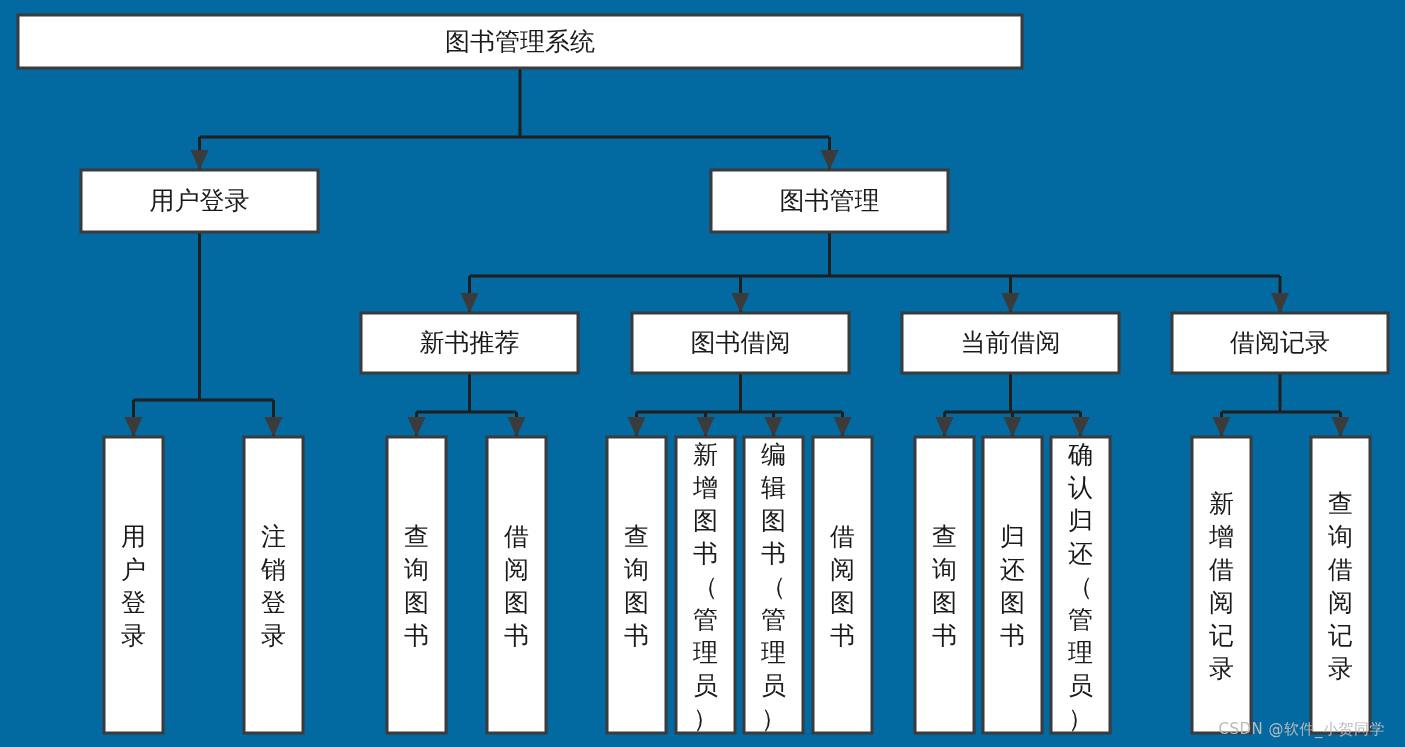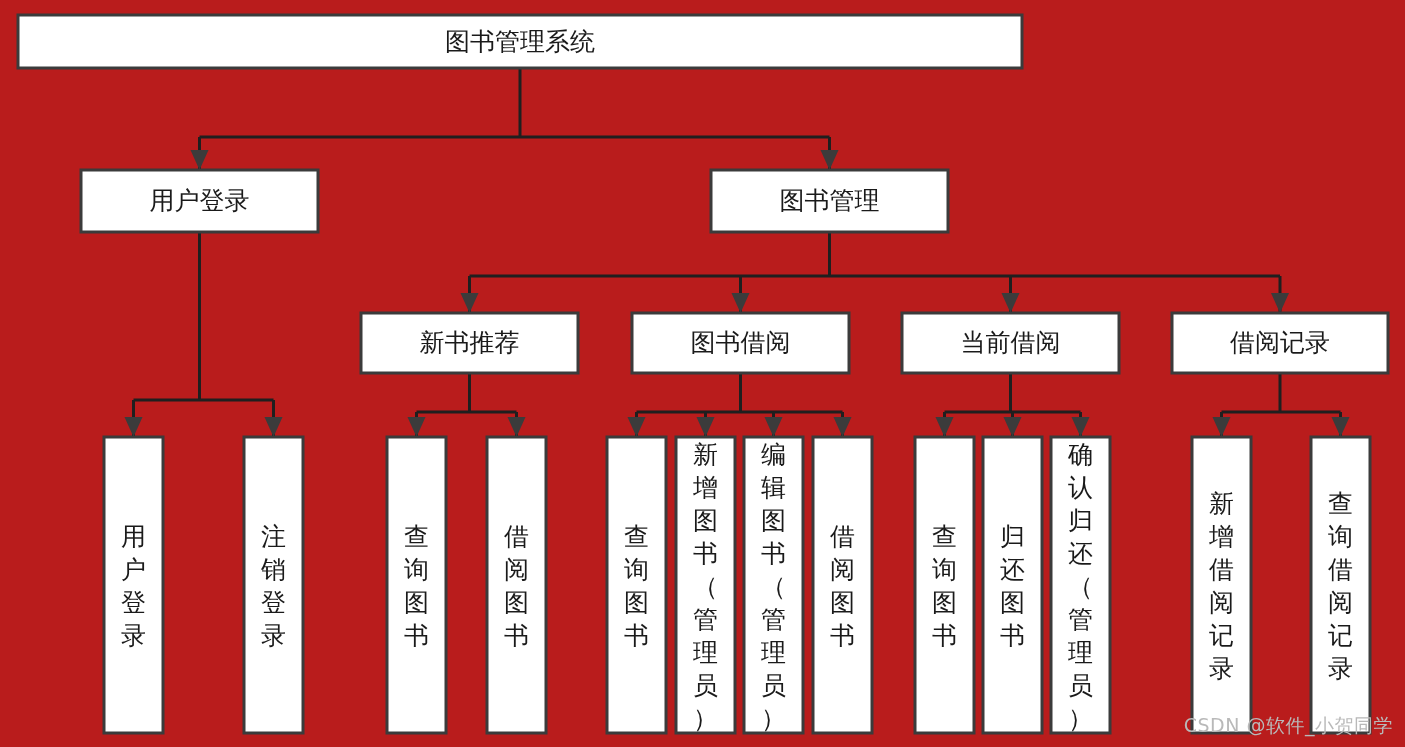--- a/index.html
+++ b/index.html
@@ -10,21 +10,21 @@
   body {
     width: 1405px;
     height: 747px;
     font-family: "DejaVu Sans", "Liberation Sans", sans-serif;
     overflow: hidden;
   }
   #diagram-root {
     position: relative;
     width: 1405px;
     height: 747px;
-    background: #b91c1c;
+    background: #0369a1;
   }
   svg.flowchart {
     position: absolute;
     left: 0;
     top: 0;
     width: 1405px;
     height: 747px;
   }
   .node-rect {
     fill: #ffffff;
@@ -48,24 +48,24 @@
     dominant-baseline: middle;
   }
   .node-label-v {
     fill: #1a1a1a;
     font-family: "DejaVu Sans", "Liberation Sans", sans-serif;
     font-size: 25px;
     text-anchor: middle;
   }
   .watermark {
     position: absolute;
-    right: 12px;
+    right: 20px;
     bottom: 8px;
     font-family: "DejaVu Sans", "Liberation Sans", sans-serif;
-    font-size: 19px;
+    font-size: 15px;
     color: #b9b9b9;
     white-space: nowrap;
     letter-spacing: 0.5px;
   }
 </style>
 </head>
 <body>
 
 <div id="diagram-root">
 

